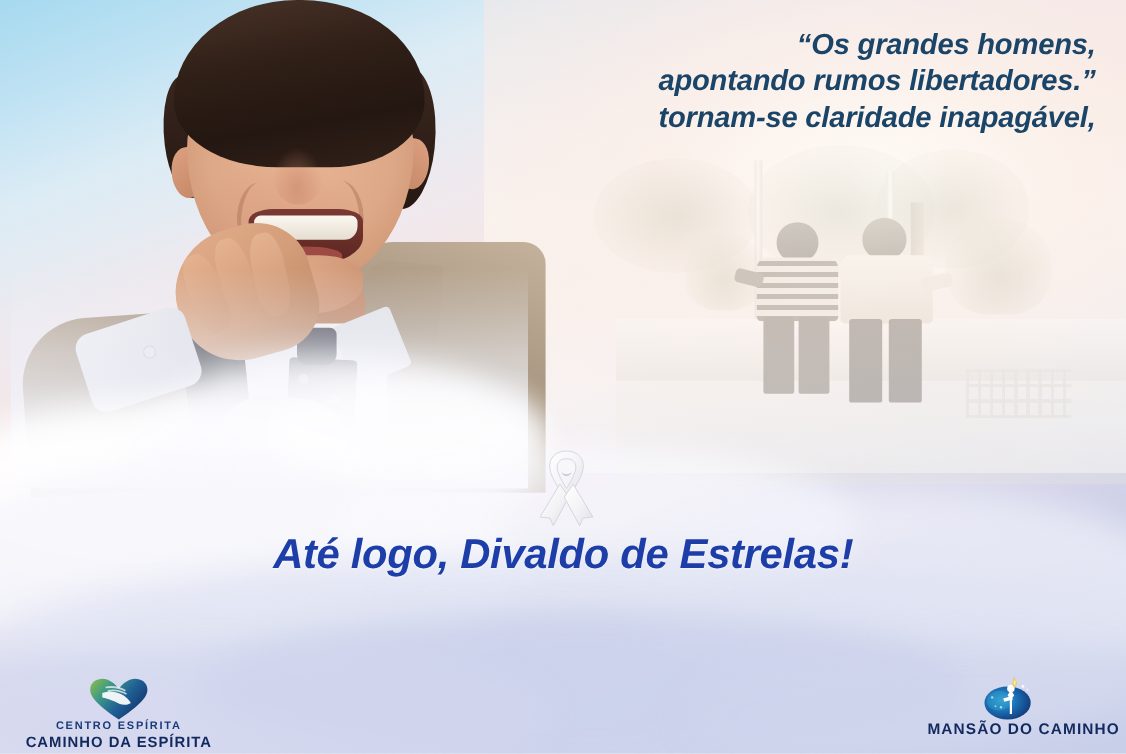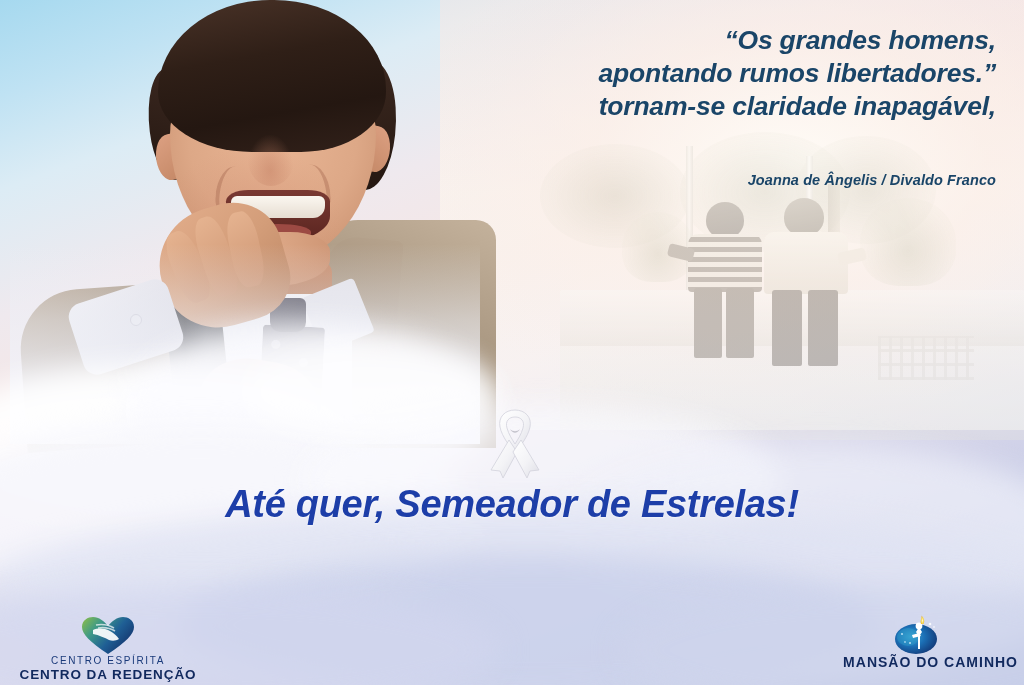--- a/index.html
+++ b/index.html
@@ -282,21 +282,21 @@
   .hl1 { display:block; font-size:38px; color:#1d3ea8; letter-spacing:-0.3px; }
   .hl2 { display:block; font-size:35px; color:#1c55b8; letter-spacing:-0.3px; }
   .hl3 { display:block; font-size:36px; color:#1b74c6; letter-spacing:-0.3px; }
 
   
   .logo-left  { position:absolute; left:8px;  top:618px; width:200px; text-align:center; }
   .logo-right { position:absolute; right:6px; top:618px; width:204px; text-align:center; }
 
   .logo-mark { height:36px; display:flex; align-items:center; justify-content:center; }
   .logo-t1 {
-    display:block; color:#1a3a7a; font-weight:normal;
+    display:block; color:#1a3a7a; font-weight:bold;
     font-size:10px; letter-spacing:1.6px; line-height:13px;
   }
   .logo-t2 {
     display:block; color:#11295e; font-weight:bold;
     font-size:13.5px; letter-spacing:0.9px; line-height:16px;
   }
   .logo-t-right {
     display:block; color:#11295e; font-weight:bold;
     font-size:14px; letter-spacing:1px; line-height:17px;text-align:right;
   }
@@ -405,21 +405,20 @@
     <div class="cl" style="left:-100px; top:330px; width:600px; height:130px; background:rgba(210,214,238,0.70);"></div>
     <div class="cl" style="left:620px;  top:330px; width:520px; height:130px; background:rgba(206,212,236,0.68);"></div>
     <div class="cl" style="left:240px;  top:92px;  width:260px; height:90px;  background:rgba(255,255,255,0.60);"></div>
   </div>
 
   <div class="quote">
     <span class="quote-line">“Os grandes homens,</span>
     <span class="quote-line">apontando rumos libertadores.”</span>
     <span class="quote-line">tornam-se claridade inapagável,</span>
   </div>
-  <div class="quote-attr">Joanna de Ângelis / Divaldo Franco</div>
 
   <div class="ribbon">
     <svg viewBox="0 0 64 76" width="64" height="76">
       <defs>
         <linearGradient id="rg" x1="0" y1="0" x2="1" y2="1">
           <stop offset="0%" stop-color="#ffffff"></stop>
           <stop offset="55%" stop-color="#f3f3f6"></stop>
           <stop offset="100%" stop-color="#dedee6"></stop>
         </linearGradient>
       </defs>
@@ -427,42 +426,42 @@
         <path d="M32 6 C22 6 15 13 17 23 C19 33 27 42 32 50 C37 42 45 33 47 23 C49 13 42 6 32 6 Z
                  M32 13 C38 13 42 17 40 24 C38.5 30 34.5 36 32 40 C29.5 36 25.5 30 24 24 C22 17 26 13 32 13 Z" fill="url(#rg)" stroke="#d2d2dc" stroke-width="0.8"></path>
         <path d="M26 36 L8 66 L17 67 L20 74 L34 48 Z" fill="url(#rg)" stroke="#d2d2dc" stroke-width="0.8"></path>
         <path d="M38 36 L56 66 L47 67 L44 74 L30 48 Z" fill="url(#rg)" stroke="#d2d2dc" stroke-width="0.8"></path>
         <path d="M27 25 C30 30 34 30 37 25 C34 28 30 28 27 25 Z" fill="#9a9aa6" opacity="0.55"></path>
       </g>
     </svg>
   </div>
 
   <div class="headline">
-    <span class="hl1">Até quer, Semeador de Estrelas!</span>
+    <span class="hl1">Até logo, Divaldo de Estrelas!</span>
   </div>
 
   <div class="logo-left">
     <div class="logo-mark">
       <svg viewBox="0 0 56 40" width="56" height="40">
         <defs>
           <linearGradient id="hg" x1="0" y1="0" x2="1" y2="0.6">
             <stop offset="0%" stop-color="#8fbf46"></stop>
             <stop offset="32%" stop-color="#3f9a86"></stop>
             <stop offset="66%" stop-color="#1f5f95"></stop>
             <stop offset="100%" stop-color="#14356e"></stop>
           </linearGradient>
         </defs>
         <path d="M28 38 C10 26 2 18 2 11 C2 4 8 1 13 1 C19 1 24 5 28 10 C32 5 37 1 43 1 C48 1 54 4 54 11 C54 18 46 26 28 38 Z" fill="url(#hg)"></path>
         <path d="M13 14 C18 12 24 12 30 15 C34 17 37 20 39 23 C36 25 32 25 29 24 C25 22 19 19 13 18 Z" fill="#ffffff" opacity="0.92"></path>
         <path d="M16 9 C22 8 29 9 34 12" stroke="#ffffff" stroke-width="1.6" fill="none" opacity="0.7"></path>
         <path d="M18 12 C24 11 30 12 35 15" stroke="#ffffff" stroke-width="1.6" fill="none" opacity="0.7"></path>
       </svg>
     </div>
     <span class="logo-t1">CENTRO ESPÍRITA</span>
-    <span class="logo-t2">CENTRO DA REDENÇÃO</span>
+    <span class="logo-t2">CAMINHO DA ESPÍRITA</span>
   </div>
 
   <div class="logo-right">
     <div class="logo-mark">
       <svg viewBox="0 0 52 42" width="52" height="42">
         <defs>
           <radialGradient id="gg" cx="0.38" cy="0.42" r="0.72">
             <stop offset="0%" stop-color="#3fa8d8"></stop>
             <stop offset="45%" stop-color="#1b6fb5"></stop>
             <stop offset="100%" stop-color="#11306e"></stop>

